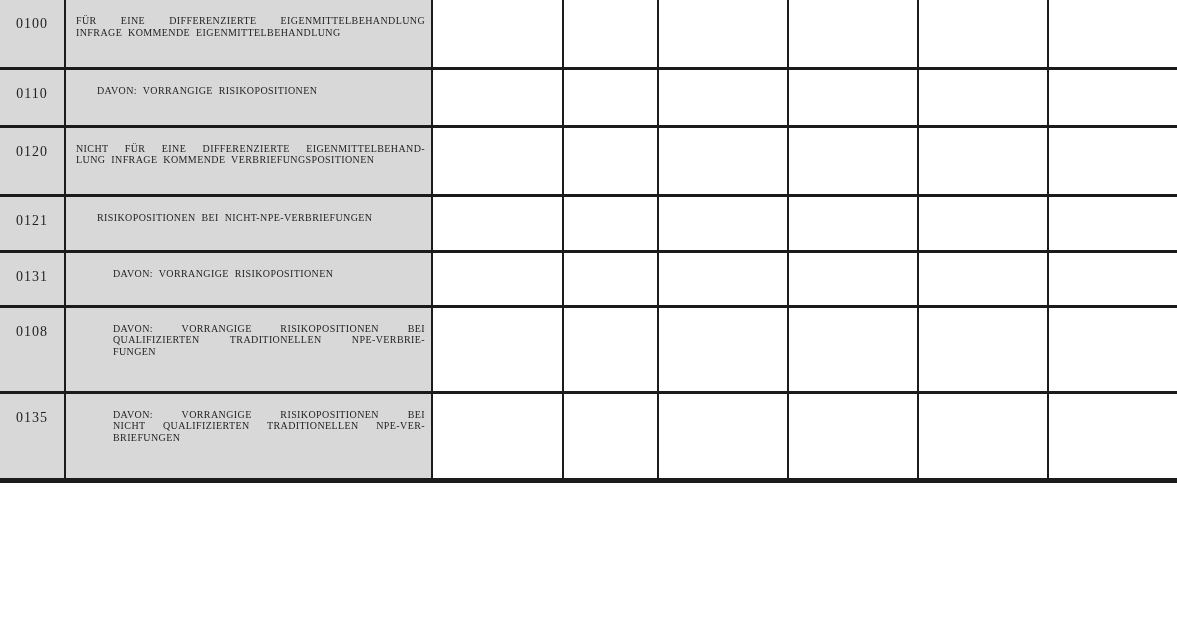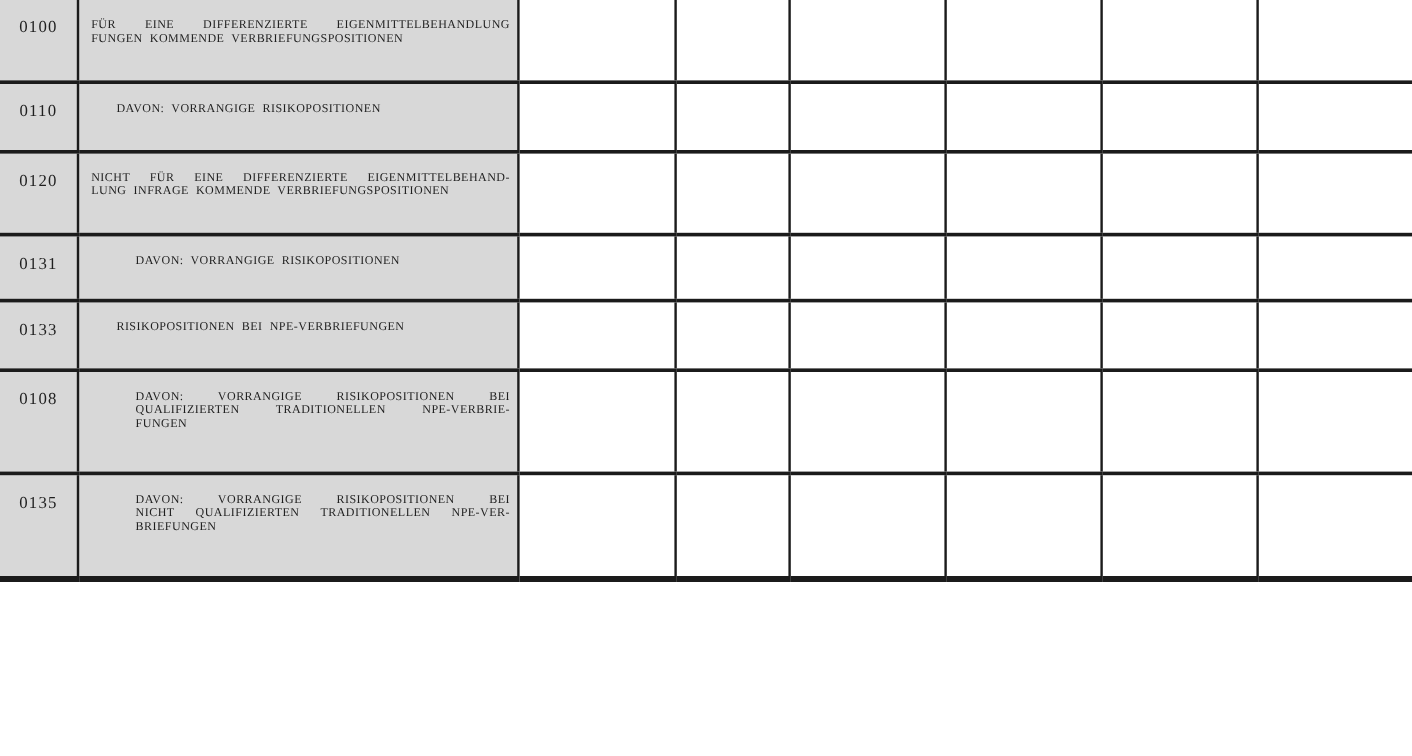--- a/index.html
+++ b/index.html
@@ -60,21 +60,21 @@
     <col style="width:130px">
     <col style="width:130px">
     <col style="width:130px">
     <col style="width:129px">
   </colgroup>
   <tbody>
       <tr style="height: 68px;">
         <td class="code">0100</td>
         <td class="lbl ind0">
           <div class="jl">FÜR EINE DIFFERENZIERTE EIGENMITTELBEHANDLUNG</div>
-          <div class="ll">FUNGEN KOMMENDE VERBRIEFUNGSPOSITIONEN</div>
+          <div class="ll">INFRAGE KOMMENDE EIGENMITTELBEHANDLUNG</div>
         </td>
         <td class="data"></td>
         <td class="data"></td>
         <td class="data"></td>
         <td class="data"></td>
         <td class="data"></td>
         <td class="data"></td>
       </tr>
       <tr style="height: 58px;">
         <td class="code">0110</td>
@@ -94,36 +94,36 @@
           <div class="jl">NICHT FÜR EINE DIFFERENZIERTE EIGENMITTELBEHAND-</div>
           <div class="ll">LUNG INFRAGE KOMMENDE VERBRIEFUNGSPOSITIONEN</div>
         </td>
         <td class="data"></td>
         <td class="data"></td>
         <td class="data"></td>
         <td class="data"></td>
         <td class="data"></td>
         <td class="data"></td>
       </tr>
-      <tr style="height: 55px;">
-        <td class="code">0131</td>
-        <td class="lbl ind2">
-          <div class="ll">DAVON: VORRANGIGE RISIKOPOSITIONEN</div>
+      <tr style="height: 56px;">
+        <td class="code">0121</td>
+        <td class="lbl ind1">
+          <div class="ll">RISIKOPOSITIONEN BEI NICHT-NPE-VERBRIEFUNGEN</div>
         </td>
         <td class="data"></td>
         <td class="data"></td>
         <td class="data"></td>
         <td class="data"></td>
         <td class="data"></td>
         <td class="data"></td>
       </tr>
-      <tr style="height: 58px;">
-        <td class="code">0133</td>
-        <td class="lbl ind1">
-          <div class="ll">RISIKOPOSITIONEN BEI NPE-VERBRIEFUNGEN</div>
+      <tr style="height: 55px;">
+        <td class="code">0131</td>
+        <td class="lbl ind2">
+          <div class="ll">DAVON: VORRANGIGE RISIKOPOSITIONEN</div>
         </td>
         <td class="data"></td>
         <td class="data"></td>
         <td class="data"></td>
         <td class="data"></td>
         <td class="data"></td>
         <td class="data"></td>
       </tr>
       <tr style="height: 86px;">
         <td class="code">0108</td>

